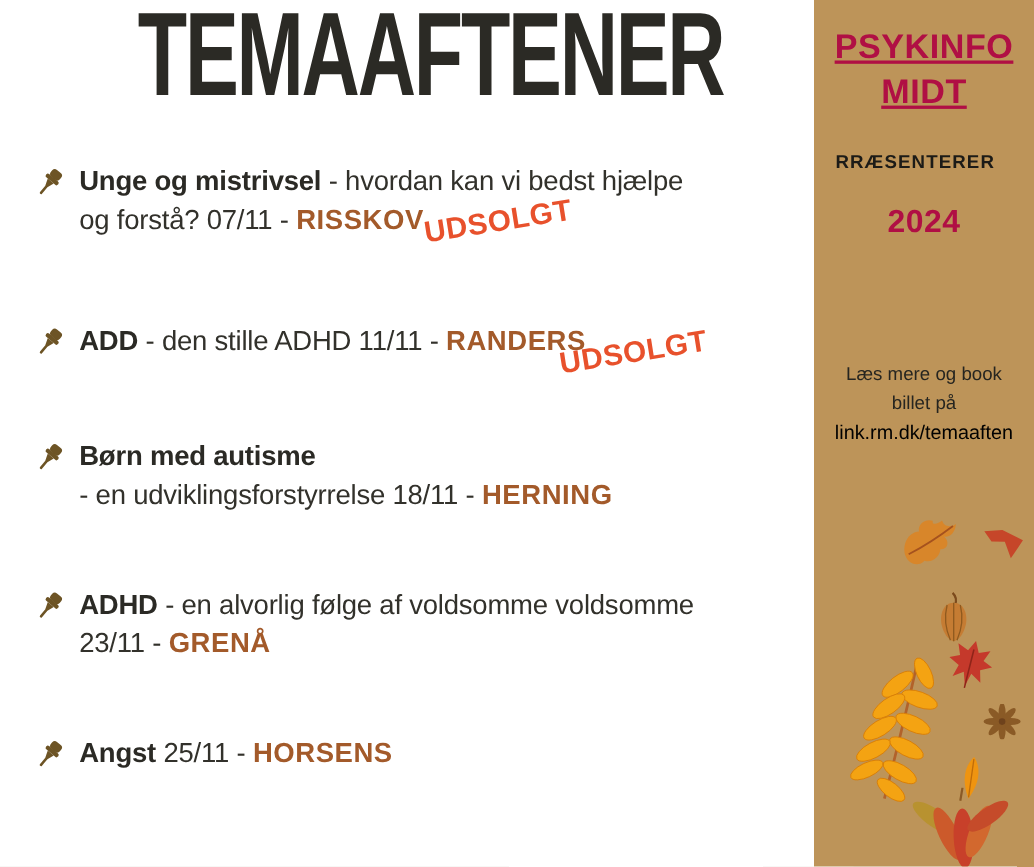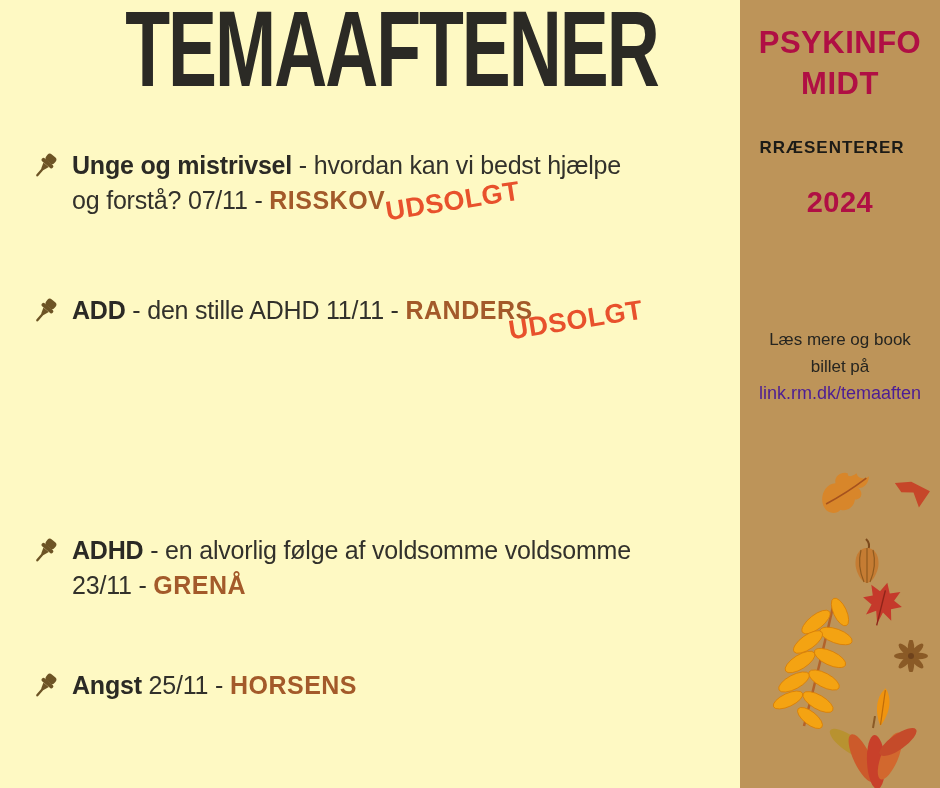--- a/index.html
+++ b/index.html
@@ -1,38 +1,38 @@
 <!DOCTYPE html>
 <html><head>
 <meta charset="utf-8">
 <style>
   html,body{margin:0;padding:0;}
   body{font-family:"Liberation Sans",sans-serif;}
   .poster{position:relative;width:940px;height:788px;background:#eae7e1;overflow:hidden;}
-  .main{position:absolute;left:0;top:0;width:776px;height:788px;background:#fef9c3;}
+  .main{position:absolute;left:0;top:0;width:776px;height:788px;background:#ffffff;}
   .page-title{position:absolute;left:0;top:-14px;width:740px;margin:0;text-align:center;
     font-size:108px;font-weight:800;color:#2b2a25;letter-spacing:-3px;white-space:nowrap;}
   .page-title .inner{display:inline-block;transform:scaleX(0.68);transform-origin:center;}
   .event{position:absolute;left:30px;width:690px;display:flex;align-items:flex-start;}
   .pin{flex:0 0 30px;width:30px;height:32px;margin-top:2px;}
   .event-text{margin-left:12px;font-size:25px;line-height:35px;color:#32312b;letter-spacing:-0.2px;}
   .event-text b{font-weight:700;color:#2b2a25;}
   .loc{font-weight:700;color:#a35a2a;letter-spacing:0.5px;}
   .soldout{position:absolute;font-size:27px;font-weight:800;color:#e8512c;letter-spacing:0.5px;
     transform:rotate(-9deg);white-space:nowrap;}
   .sidebar{position:absolute;left:740px;top:0;width:200px;height:788px;background:#bd9459;overflow:hidden;}
   .brand{position:absolute;top:22px;left:0;width:200px;text-align:center;font-size:31px;line-height:41px;
-    font-weight:800;color:#b00f44;letter-spacing:0.5px;}
+    font-weight:800;color:#b00f44;letter-spacing:0.5px;text-decoration:underline;}
   .presents{position:absolute;top:138px;left:0;width:184px;text-align:center;font-size:17px;
     font-weight:700;color:#1c1b17;letter-spacing:1px;}
   .month{position:absolute;top:183px;left:0;width:200px;text-align:center;font-size:29px;line-height:39px;
     font-weight:800;color:#b00f44;letter-spacing:0.5px;}
   .info{position:absolute;top:326px;left:0;width:200px;text-align:center;font-size:17px;line-height:27px;
     color:#262520;font-weight:500;}
-  .info .link{color:#4c1d95;font-size:18px;font-weight:500;}
+  .info .link{color:#000000;font-size:18px;font-weight:500;}
   .leaf{position:absolute;}
 </style>
 </head>
 <body>
 
 <div class="poster">
 
   <div class="main">
 
     <h1 class="page-title"><span class="inner">TEMAAFTENER</span></h1>
@@ -65,20 +65,36 @@
               <rect x="15.8" y="21" width="2.6" height="11" rx="1.3"></rect>
         </g>
           </svg>
       </span>
       <div class="event-text">
         <div><b>ADD</b><span> - den stille ADHD 11/11 - </span><span class="loc">RANDERS</span></div>
       </div>
       <span class="soldout" style="left:478px;top:12px">UDSOLGT</span>
     </div>
 
+    <div class="event" style="top:398px">
+      <span class="pin">
+        <svg width="30" height="32" viewBox="0 0 34 34">
+            <g transform="rotate(40 17 17)" fill="#6d5425">
+          <rect x="11" y="2" width="12" height="9" rx="3.5"></rect>
+              <rect x="9" y="10.5" width="16" height="4.5" rx="2"></rect>
+          <path d="M13,15 L21,15 L18.4,22 L15.6,22 Z"></path>
+              <rect x="15.8" y="21" width="2.6" height="11" rx="1.3"></rect>
+        </g>
+          </svg>
+      </span>
+      <div class="event-text">
+        <div><b>Børn med autisme</b></div>
+        <div><span>- en udviklingsforstyrrelse 18/11 - </span><span class="loc">HERNING</span></div>
+      </div>
+    </div>
 
     <div class="event" style="top:533px">
       <span class="pin">
         <svg width="30" height="32" viewBox="0 0 34 34">
             <g transform="rotate(40 17 17)" fill="#6d5425">
           <rect x="11" y="2" width="12" height="9" rx="3.5"></rect>
               <rect x="9" y="10.5" width="16" height="4.5" rx="2"></rect>
           <path d="M13,15 L21,15 L18.4,22 L15.6,22 Z"></path>
               <rect x="15.8" y="21" width="2.6" height="11" rx="1.3"></rect>
         </g>

